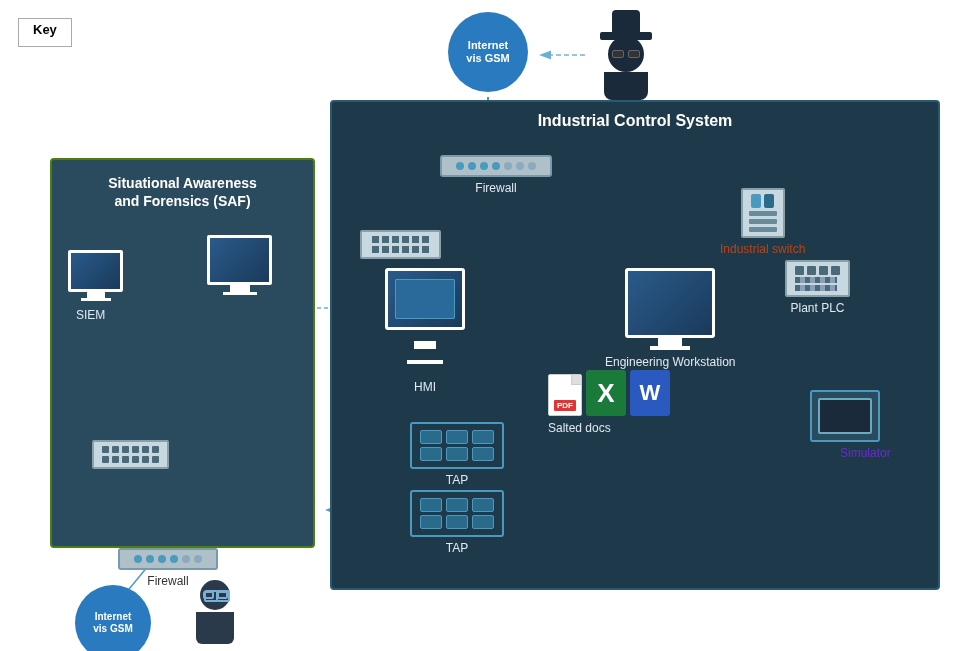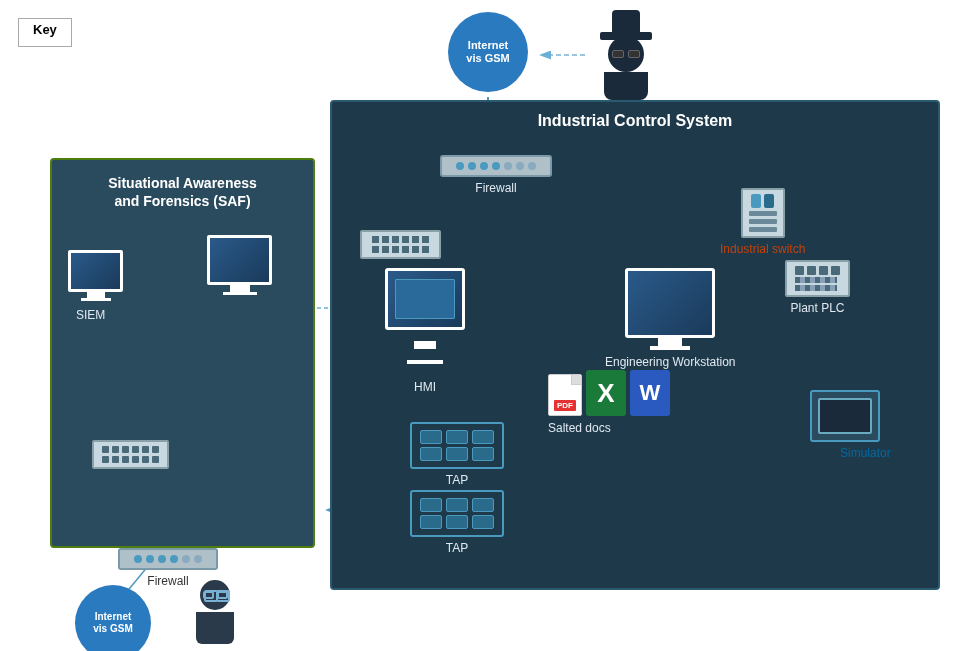--- a/index.html
+++ b/index.html
@@ -458,21 +458,21 @@
       <div style="width:42px;height:6px;background:repeating-linear-gradient(90deg,#4a6a7a 0,#4a6a7a 5px,#8aa0b8 5px,#8aa0b8 10px);"></div>
       <div style="width:42px;height:6px;background:repeating-linear-gradient(90deg,#4a6a7a 0,#4a6a7a 5px,#8aa0b8 5px,#8aa0b8 10px);"></div>
     </div>
     <span style="color:#e0e8f0;font-size:12px;margin-top:4px;">Plant PLC</span>
   </div>
 
   <div style="position:absolute; left:800px; top:390px; display:flex;flex-direction:column;align-items:center;">
     <div style="width:70px;height:52px;background:#2a4a5e;border:2px solid #4a9abf;border-radius:3px;display:flex;align-items:center;justify-content:center;">
       <div style="width:54px;height:36px;background:#1a2a3a;border:2px solid #6aaabf;border-radius:2px;"></div>
     </div>
-    <span style="color:#0369a1;font-size:12px;margin-top:4px;margin-left:40px;">Simulator</span>
+    <span style="color:#6d28d9;font-size:12px;margin-top:4px;margin-left:40px;">Simulator</span>
   </div>
 
   <div style="position:absolute; left:548px; top:358px; display:flex;flex-direction:column;align-items:flex-start;margin-top:12px;">
     <div style="display:flex;gap:4px;align-items:flex-end;">
 
       <div style="width:34px;height:42px;background:#fff;border:1px solid #ccc;border-radius:2px;position:relative;display:flex;align-items:flex-end;justify-content:center;padding-bottom:4px;">
         <div style="position:absolute;top:0;right:0;width:10px;height:10px;background:#ddd;border-left:1px solid #ccc;border-bottom:1px solid #ccc;"></div>
         <div style="background:#e53333;color:#fff;font-size:8px;font-weight:bold;padding:1px 3px;border-radius:1px;">PDF</div>
       </div>
 

